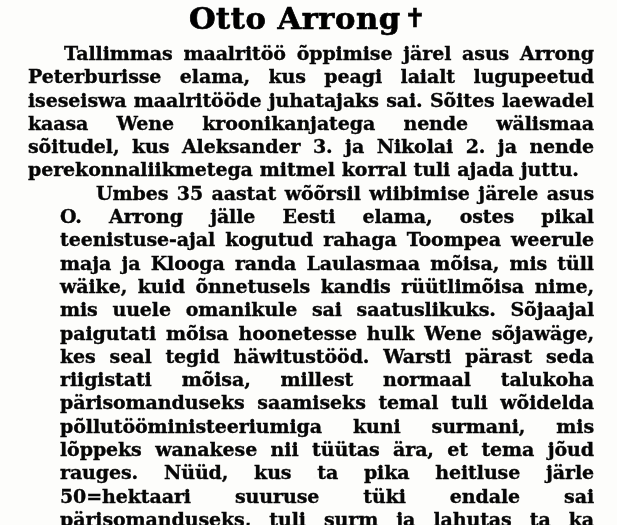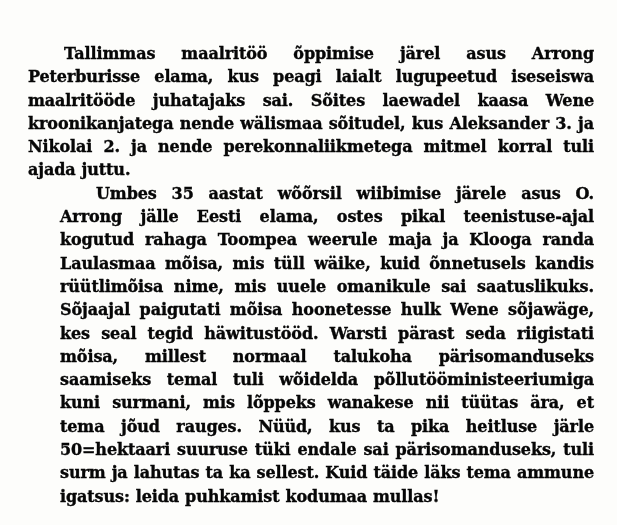--- a/index.html
+++ b/index.html
@@ -65,36 +65,39 @@
     left: 28px;
     width: 566px;
   }
 
   p.para {
     margin: 0;
     padding: 0;
     color: #070707;
     font-family: "DejaVu Serif", serif;
     font-weight: 700;
-    font-size: 16px;
+    font-size: 19px;
     line-height: 23.3px;
     text-align: justify;
     text-align-last: left;
     word-spacing: 0.5px;
     letter-spacing: -0.1px;
     -webkit-text-stroke: 0.35px #000;
     text-indent: 36px;
   }
   p.para + p.para { margin-top: 0; }
   p.para.last { text-align-last: left; margin-left: 32px; }
 </style>
 </head>
 <body>
 
 <div id="page">
 
+  <div class="headline-wrap">
+    <span class="headline">Otto Arrong</span><span class="cross">✝</span>
+  </div>
 
   <div class="body">
     <p class="para">Tallimmas maalritöö õppimise järel asus Arrong Peterburisse elama, kus peagi laialt lugupeetud iseseiswa maalritööde juhatajaks sai. Sõites laewadel kaasa Wene kroonikanjatega nende wälismaa sõitudel, kus Aleksander 3. ja Nikolai 2. ja nende perekonnaliikmetega mitmel korral tuli ajada juttu.</p>
     <p class="para last">Umbes 35 aastat wõõrsil wiibimise järele asus O. Arrong jälle Eesti elama, ostes pikal teenistuse-ajal kogutud rahaga Toompea weerule maja ja Klooga randa Laulasmaa mõisa, mis tüll wäike, kuid õnnetusels kandis rüütlimõisa nime, mis uuele omanikule sai saatuslikuks. Sõjaajal paigutati mõisa hoonetesse hulk Wene sõjawäge, kes seal tegid häwitustööd. Warsti pärast seda riigistati mõisa, millest normaal talukoha pärisomanduseks saamiseks temal tuli wõidelda põllutööministeeriumiga kuni surmani, mis lõppeks wanakese nii tüütas ära, et tema jõud rauges. Nüüd, kus ta pika heitluse järle 50=hektaari suuruse tüki endale sai pärisomanduseks, tuli surm ja lahutas ta ka sellest. Kuid täide läks tema ammune igatsus: leida puhkamist kodumaa mullas!</p>
   </div>
 
 </div>
 
 </body></html>

